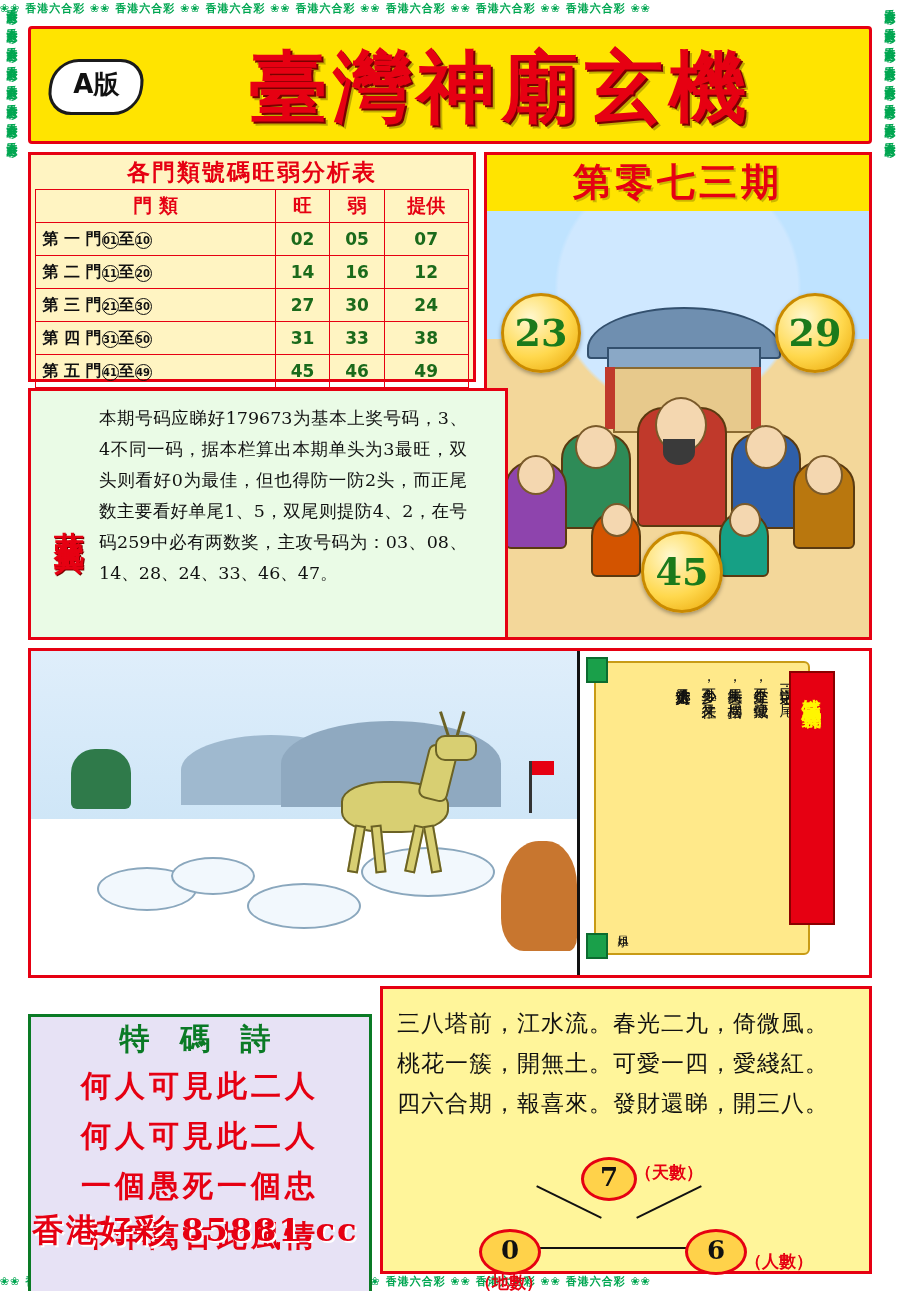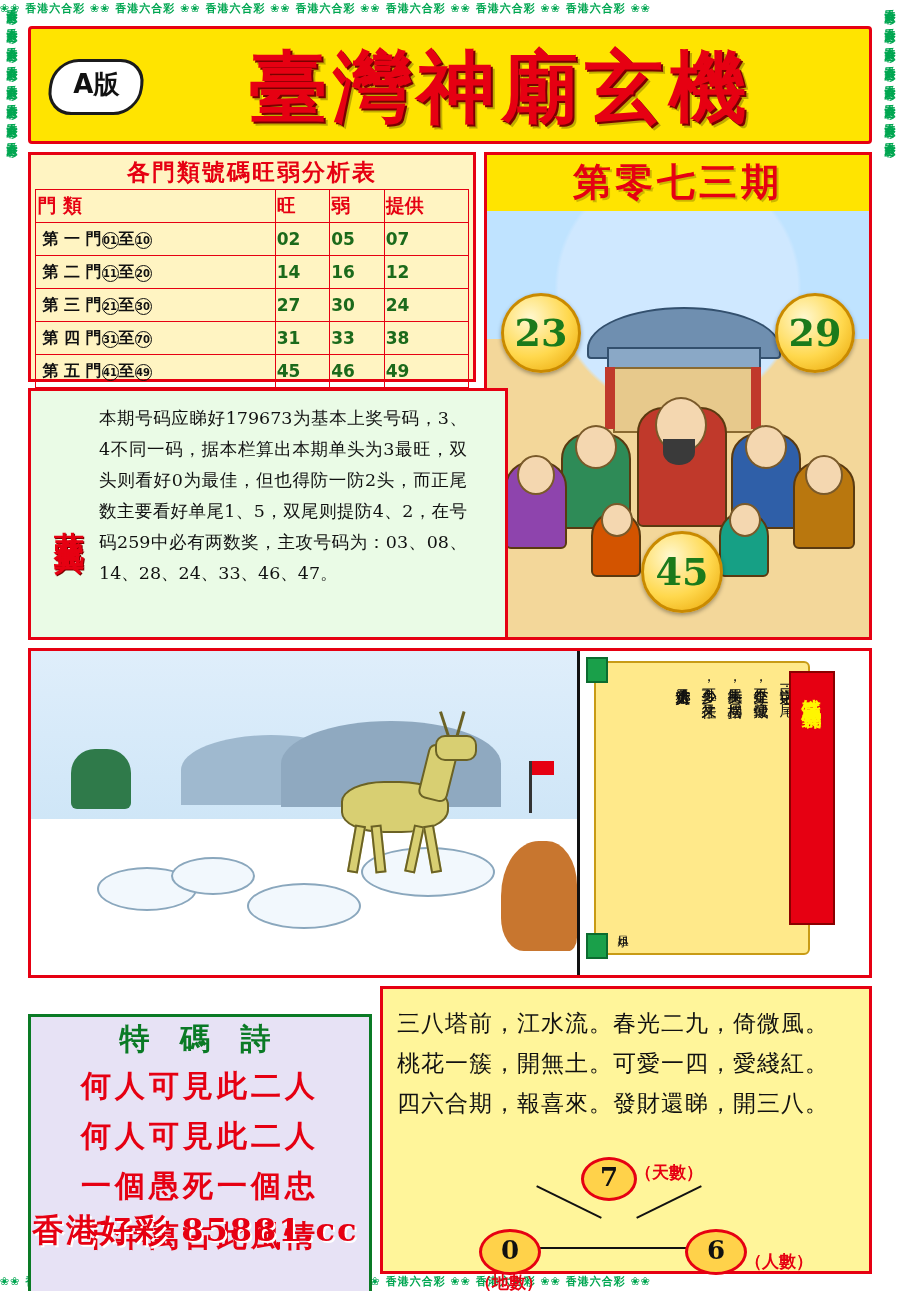--- a/index.html
+++ b/index.html
@@ -34,21 +34,21 @@
   .title-badge span{display:block;text-align:center;line-height:44px;
     font-size:26px;font-weight:bold;color:#111;transform:skewX(8deg);}
 
   
   .analysis{position:absolute;left:6px;top:134px;width:448px;height:230px;
     background:#fff4c2;border:3px solid #e60012;box-sizing:border-box;}
   .analysis-title{height:34px;line-height:34px;text-align:center;
     font-size:23px;font-weight:bold;color:#e60012;letter-spacing:2px;
     font-family:"DejaVu Serif","Liberation Serif",serif;}
   table.at{width:98%;margin:0 auto;border-collapse:collapse;font-size:17px;}
-  table.at th,table.at td{border:1px solid #e60012;height:30px;text-align:left;
+  table.at th,table.at td{border:1px solid #e60012;height:30px;text-align:center;
      color:#1b6a1b;font-weight:bold;}
   table.at th{color:#e60012;font-size:19px;}
   table.at td.cat{color:#111;font-size:16px;text-align:left;padding-left:6px;white-space:nowrap;}
   .cirnum{display:inline-block;border:1px solid #111;border-radius:50%;
      width:15px;height:15px;line-height:15px;font-size:10px;text-align:center;}
 
   
   .rightpanel{position:absolute;left:462px;top:134px;width:388px;height:488px;
     border:3px solid #e60012;box-sizing:border-box;overflow:hidden;
     background:linear-gradient(#ffe9a8,#ffd27a);}
@@ -205,21 +205,21 @@
             <td>16</td>
             <td>12</td>
           </tr>
           <tr>
             <td class="cat"><span>第 三 門</span><span class="cirnum">21</span><span>至</span><span class="cirnum">30</span></td>
             <td>27</td>
             <td>30</td>
             <td>24</td>
           </tr>
           <tr>
-            <td class="cat"><span>第 四 門</span><span class="cirnum">31</span><span>至</span><span class="cirnum">70</span></td>
+            <td class="cat"><span>第 四 門</span><span class="cirnum">31</span><span>至</span><span class="cirnum">50</span></td>
             <td>31</td>
             <td>33</td>
             <td>38</td>
           </tr>
           <tr>
             <td class="cat"><span>第 五 門</span><span class="cirnum">41</span><span>至</span><span class="cirnum">49</span></td>
             <td>45</td>
             <td>46</td>
             <td>49</td>
           </tr>

